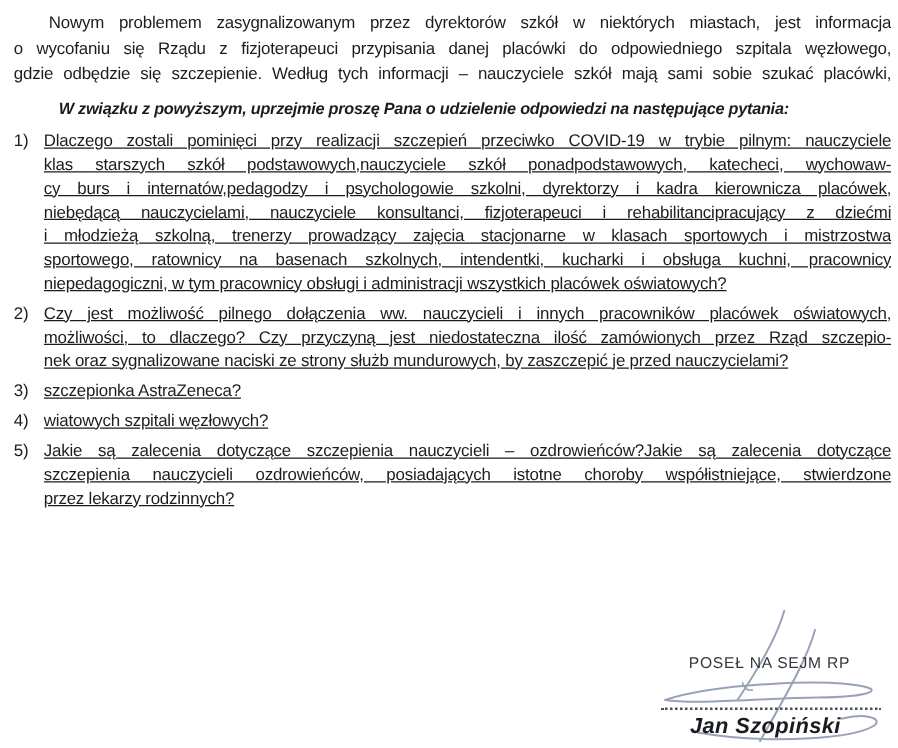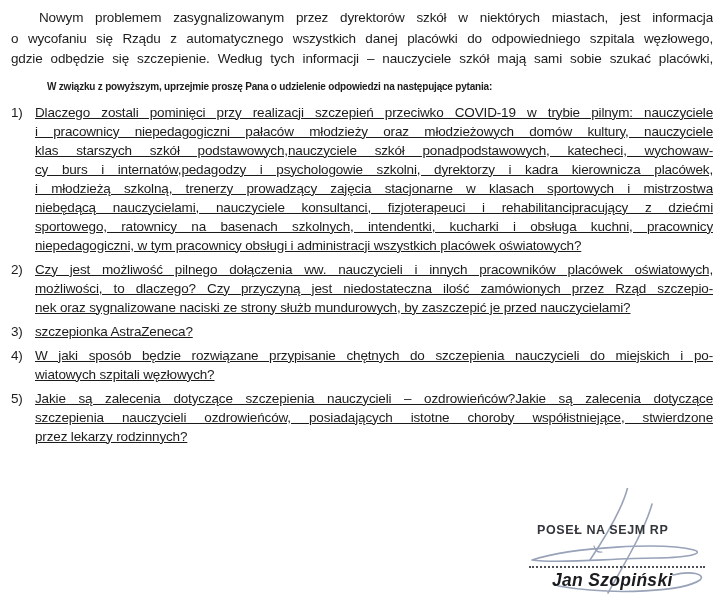--- a/index.html
+++ b/index.html
@@ -29,22 +29,23 @@
   }
   .intro {
     margin-top: 2px;
     font-size: 13.5px;
     letter-spacing: -0.15px;
     line-height: 20.5px;
   }
   .intro .jline:first-child { text-indent: 28px; }
   .request {
     margin-top: 7px;
-    font-size: 10px;
+    font-size: 13px;
     font-weight: bold;
+    font-style: italic;
     letter-spacing: -0.2px;
     line-height: 19px;
     text-indent: 36px;
     white-space: nowrap;
     overflow: hidden;
   }
   .qlist { margin-top: 7px; }
   .qitem {
     display: flex;
     margin-bottom: 5px;
@@ -68,23 +69,23 @@
     width: 188px; height: 106px;
   }
   .sig-ink {
     position: absolute;
     left: 0; top: 0;
     width: 188px; height: 106px;
     pointer-events: none;
   }
   .sig-title {
     position: absolute;
-    left: 13px; top: 35px;
+    left: 27px; top: 35px;
     font-size: 12.5px;
-    font-weight: 700;
+    font-weight: 400;
     letter-spacing: 0.6px;
     color: #33363b;
     white-space: nowrap;
   }
   .sig-dotted {
     position: absolute;
     left: 5px; top: 78px;
     width: 176px; height: 0;
     border-top: 2px dotted #4d4f55;
   }
@@ -100,37 +101,36 @@
     text-align: right;
   }
 </style>
 </head>
 <body>
 
 <div class="page">
 
   <div class="intro">
       <div class="jline">Nowym problemem zasygnalizowanym przez dyrektorów szkół w niektórych miastach, jest informacja</div>
-      <div class="jline">o wycofaniu się Rządu z automatycznego wszystkich danej placówki do odpowiedniego szpitala węzłowego,</div>
+      <div class="jline">o wycofaniu się Rządu z fizjoterapeuci przypisania danej placówki do odpowiedniego szpitala węzłowego,</div>
       <div class="jline">gdzie odbędzie się szczepienie. Według tych informacji – nauczyciele szkół mają sami sobie szukać placówki,</div>
     </div>
 
   <div class="request">W związku z powyższym, uprzejmie proszę Pana o udzielenie odpowiedzi na następujące pytania:</div>
 
   <div class="qlist">
 
       <div class="qitem">
         <div class="qnum">1)</div>
         <div class="qbody">
           <div class="jline">Dlaczego zostali pominięci przy realizacji szczepień przeciwko COVID-19 w trybie pilnym: nauczyciele</div>
-          <div class="jline">i pracownicy niepedagogiczni pałaców młodzieży oraz młodzieżowych domów kultury, nauczyciele</div>
           <div class="jline">klas starszych szkół podstawowych,nauczyciele szkół ponadpodstawowych, katecheci, wychowaw-</div>
           <div class="jline">cy burs i internatów,pedagodzy i psychologowie szkolni, dyrektorzy i kadra kierownicza placówek,</div>
+          <div class="jline">niebędącą nauczycielami, nauczyciele konsultanci, fizjoterapeuci i rehabilitancipracujący z dziećmi</div>
           <div class="jline">i młodzieżą szkolną, trenerzy prowadzący zajęcia stacjonarne w klasach sportowych i mistrzostwa</div>
-          <div class="jline">niebędącą nauczycielami, nauczyciele konsultanci, fizjoterapeuci i rehabilitancipracujący z dziećmi</div>
           <div class="jline">sportowego, ratownicy na basenach szkolnych, intendentki, kucharki i obsługa kuchni, pracownicy</div>
           <div class="jline jline-last">niepedagogiczni, w tym pracownicy obsługi i administracji wszystkich placówek oświatowych?</div>
         </div>
       </div>
 
       <div class="qitem">
         <div class="qnum">2)</div>
         <div class="qbody">
           <div class="jline">Czy jest możliwość pilnego dołączenia ww. nauczycieli i innych pracowników placówek oświatowych,</div>
           <div class="jline">możliwości, to dlaczego? Czy przyczyną jest niedostateczna ilość zamówionych przez Rząd szczepio-</div>
@@ -141,21 +141,20 @@
       <div class="qitem">
         <div class="qnum">3)</div>
         <div class="qbody">
           <div class="jline jline-last">szczepionka AstraZeneca?</div>
         </div>
       </div>
 
       <div class="qitem">
         <div class="qnum">4)</div>
         <div class="qbody">
-          <div class="jline">W jaki sposób będzie rozwiązane przypisanie chętnych do szczepienia nauczycieli do miejskich i po-</div>
           <div class="jline jline-last">wiatowych szpitali węzłowych?</div>
         </div>
       </div>
 
       <div class="qitem">
         <div class="qnum">5)</div>
         <div class="qbody">
           <div class="jline">Jakie są zalecenia dotyczące szczepienia nauczycieli – ozdrowieńców?Jakie są zalecenia dotyczące</div>
           <div class="jline">szczepienia nauczycieli ozdrowieńców, posiadających istotne choroby współistniejące, stwierdzone</div>
           <div class="jline jline-last">przez lekarzy rodzinnych?</div>

